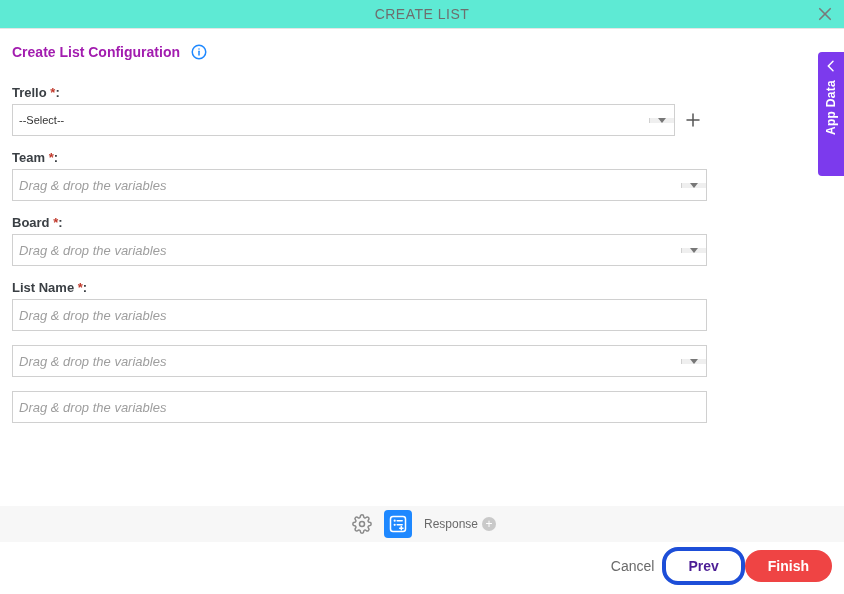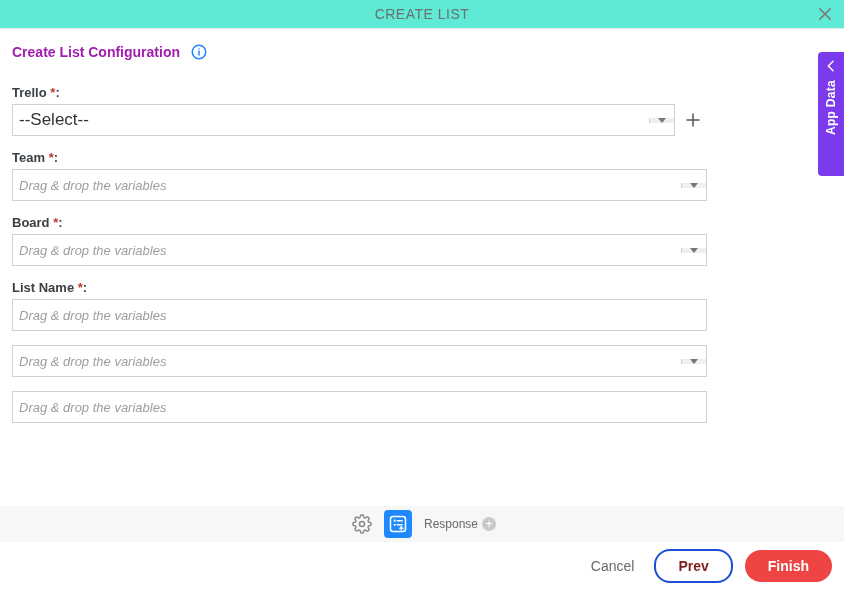--- a/index.html
+++ b/index.html
@@ -78,21 +78,21 @@
   .input-box {
     flex: 1;
     border: 1px solid #d0d0d0;
     height: 30px;
     display: flex;
     align-items: center;
     background: #fff;
   }
   .input-text {
     padding-left: 6px;
-    font-size: 17px;
+    font-size: 11px;
     color: #333;
   }
   .input-placeholder {
     padding-left: 6px;
     font-size: 13px;
     font-style: italic;
     color: #9e9e9e;
   }
   .caret-btn {
     width: 24px;
@@ -163,42 +163,41 @@
   
   .button-row {
     position: absolute;
     left: 0; right: 0;
     bottom: 10px;
     height: 36px;
     display: flex;
     align-items: center;
     justify-content: flex-end;
     padding-right: 12px;
-    gap: 12px;
   }
   .btn-cancel {
     color: #6a6a6a;
     font-size: 14px;
     cursor: pointer;
     padding: 6px 8px;
   }
   .btn {
     height: 30px;
     padding: 0 22px;
     border-radius: 16px;
     font-size: 14px;
     font-weight: 700;
     display: flex; align-items: center; justify-content: center;
     cursor: pointer;
     border: 1px solid transparent;
   }
   .btn-outline {
     background: #fff;
-    color: #7f1d1d;
-    border: 2px solid #1d4ed8;
+    color: #4c1d95;
+    border: 4px solid #1d4ed8;
   }
   .btn-primary {
     background: #ef4444;
     color: #fff;
   }
 
   
   .side-tab {
     position: absolute;
     right: 0;

